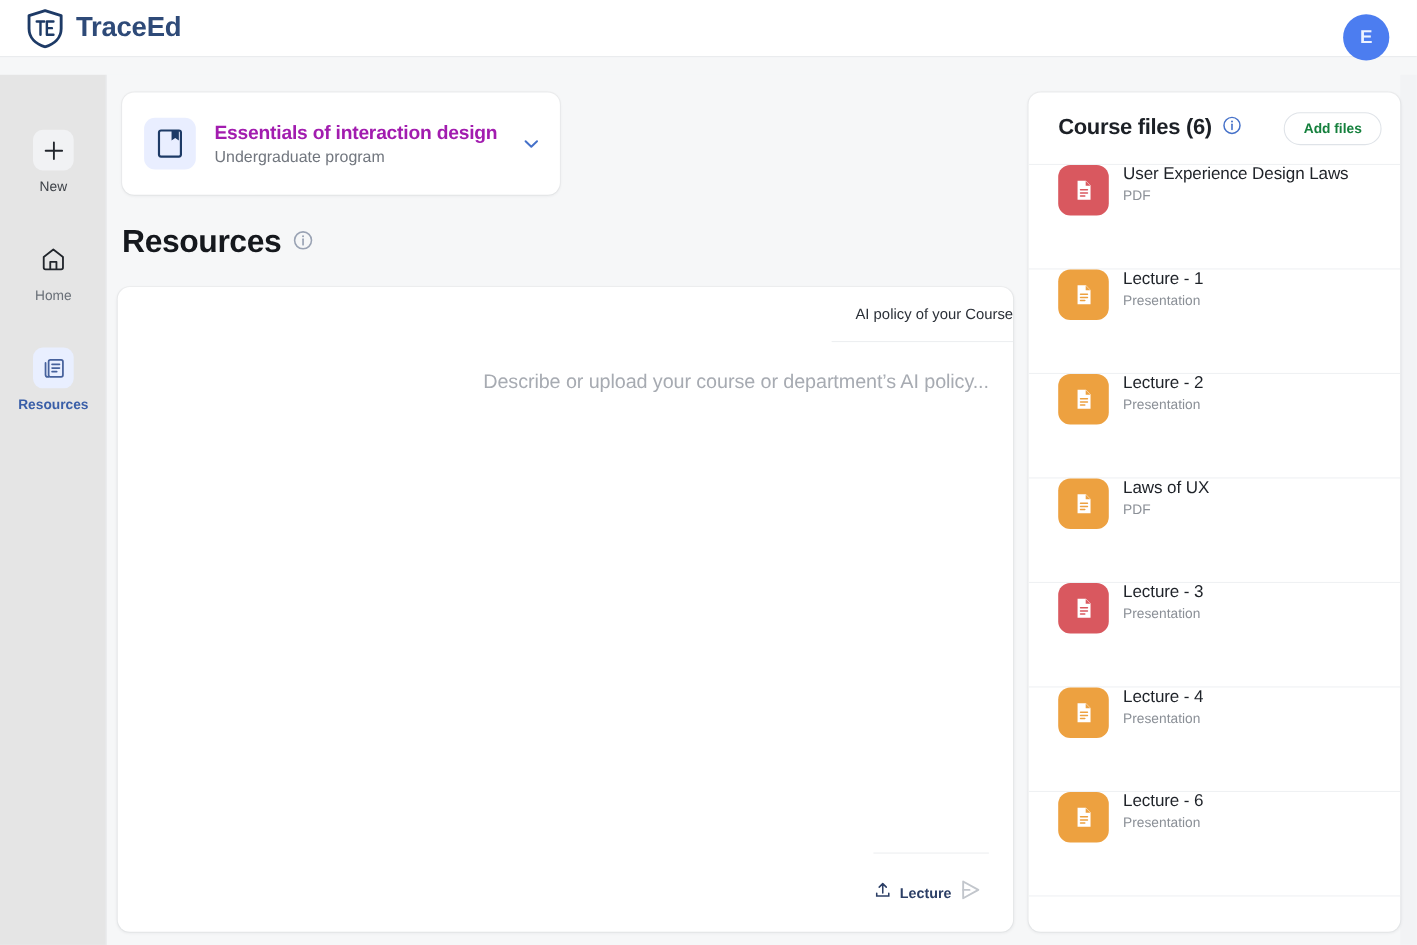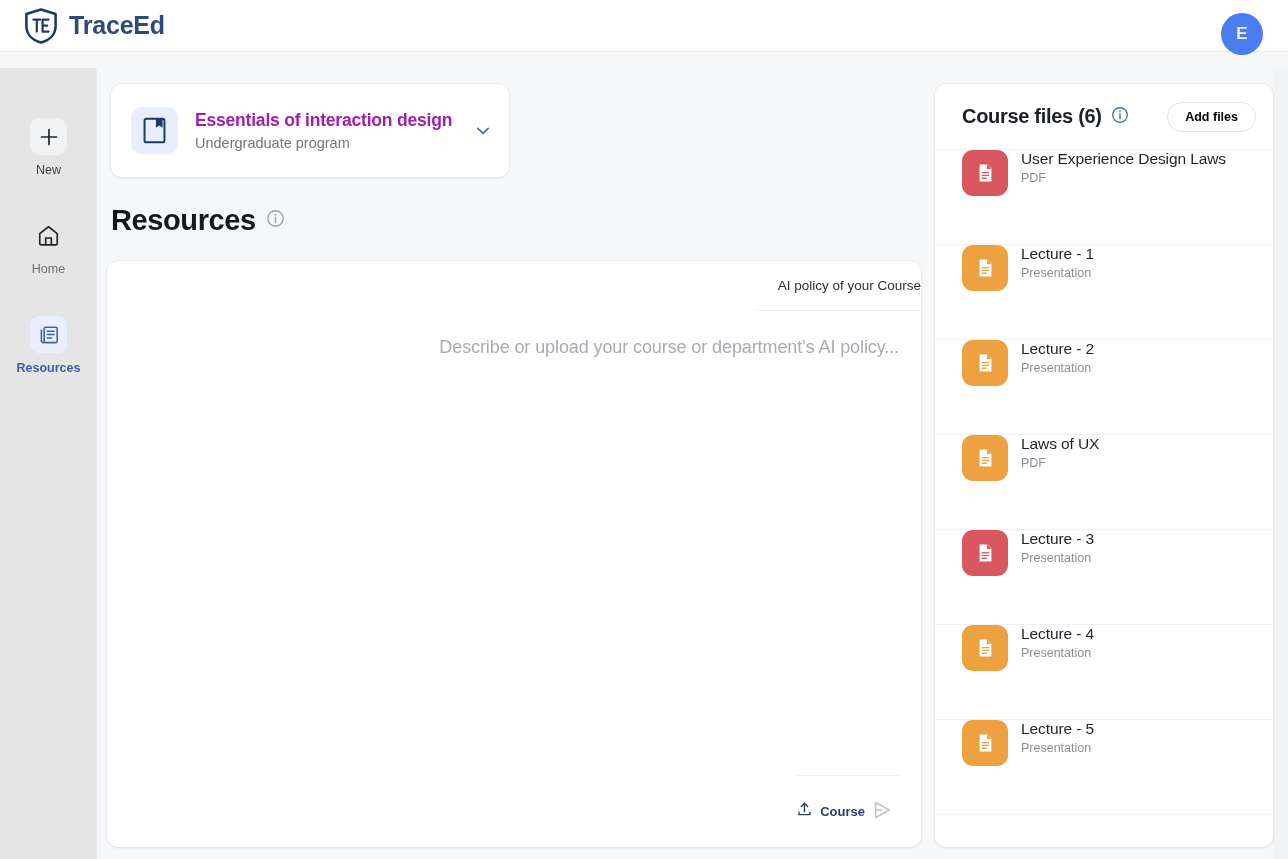--- a/index.html
+++ b/index.html
@@ -236,21 +236,21 @@
   .files-head .info { margin-left: 9px; }
   .add-files {
     margin-left: auto;
     height: 30px;
     padding: 0 17px;
     border-radius: 16px;
     border: 1px solid #dfe3e8;
     background: #ffffff;
     font-size: 12.5px;
     font-weight: 700;
-    color: #000000;
+    color: #15803d;
     font-family: inherit;
     cursor: pointer;
   }
   .file-row {
     height: 95px;
     display: flex;
     align-items: flex-start;
     padding-left: 27px;
     border-bottom: 1px solid #eff1f3;
     cursor: pointer;
@@ -371,21 +371,21 @@
       <div class="policy-placeholder">Describe or upload your course or department’s AI policy...</div>
     </div>
     <div class="policy-foot">
       <div class="upload-btn">
         <span>
           <svg width="17" height="17" viewBox="0 0 18 18" fill="none">
             <path d="M9 11.4 V2.6 M5.6 5.8 L9 2.4 L12.4 5.8" stroke="#2c3f66" stroke-width="1.5" stroke-linecap="round" stroke-linejoin="round"></path>
             <path d="M3.2 11.8 V14.4 H14.8 V11.8" stroke="#2c3f66" stroke-width="1.5" stroke-linecap="round"></path>
           </svg>
         </span>
-        <span class="upload-label">Course</span>
+        <span class="upload-label">Lecture</span>
       </div>
       <div class="send-btn">
         <svg width="26" height="26" viewBox="0 0 26 26" fill="none">
           <path d="M6.6 5.4 L20.4 13 L6.6 20.6 Z" stroke="#c2c6cc" stroke-width="1.7" stroke-linejoin="round"></path>
           <path d="M6.6 13 H12.4" stroke="#c2c6cc" stroke-width="1.7" stroke-linecap="round"></path>
         </svg>
       </div>
     </div>
   </div>
 
@@ -488,19 +488,19 @@
       </div>
       <div class="file-row">
         <span class="file-icon" style="background: rgb(237, 161, 64);">
           <svg width="24" height="24" viewBox="0 0 24 24">
             <path d="M6.6 3.4 H14.2 L18.4 7.6 V20.6 H6.6 Z" fill="#ffffff"></path>
             <path d="M14.0 3.6 V7.9 H18.3" fill="#eda140"></path>
             <path d="M9.3 11.6 H15.6 M9.3 14.4 H15.6 M9.3 17.2 H13.2" stroke="#eda140" stroke-width="1.35" stroke-linecap="round"></path>
           </svg>
         </span>
         <div class="file-text">
-          <div class="file-name">Lecture - 5</div>
+          <div class="file-name">Lecture - 6</div>
           <div class="file-type">Presentation</div>
         </div>
       </div>
     </div>
 
 </div>
 
 </body></html>

